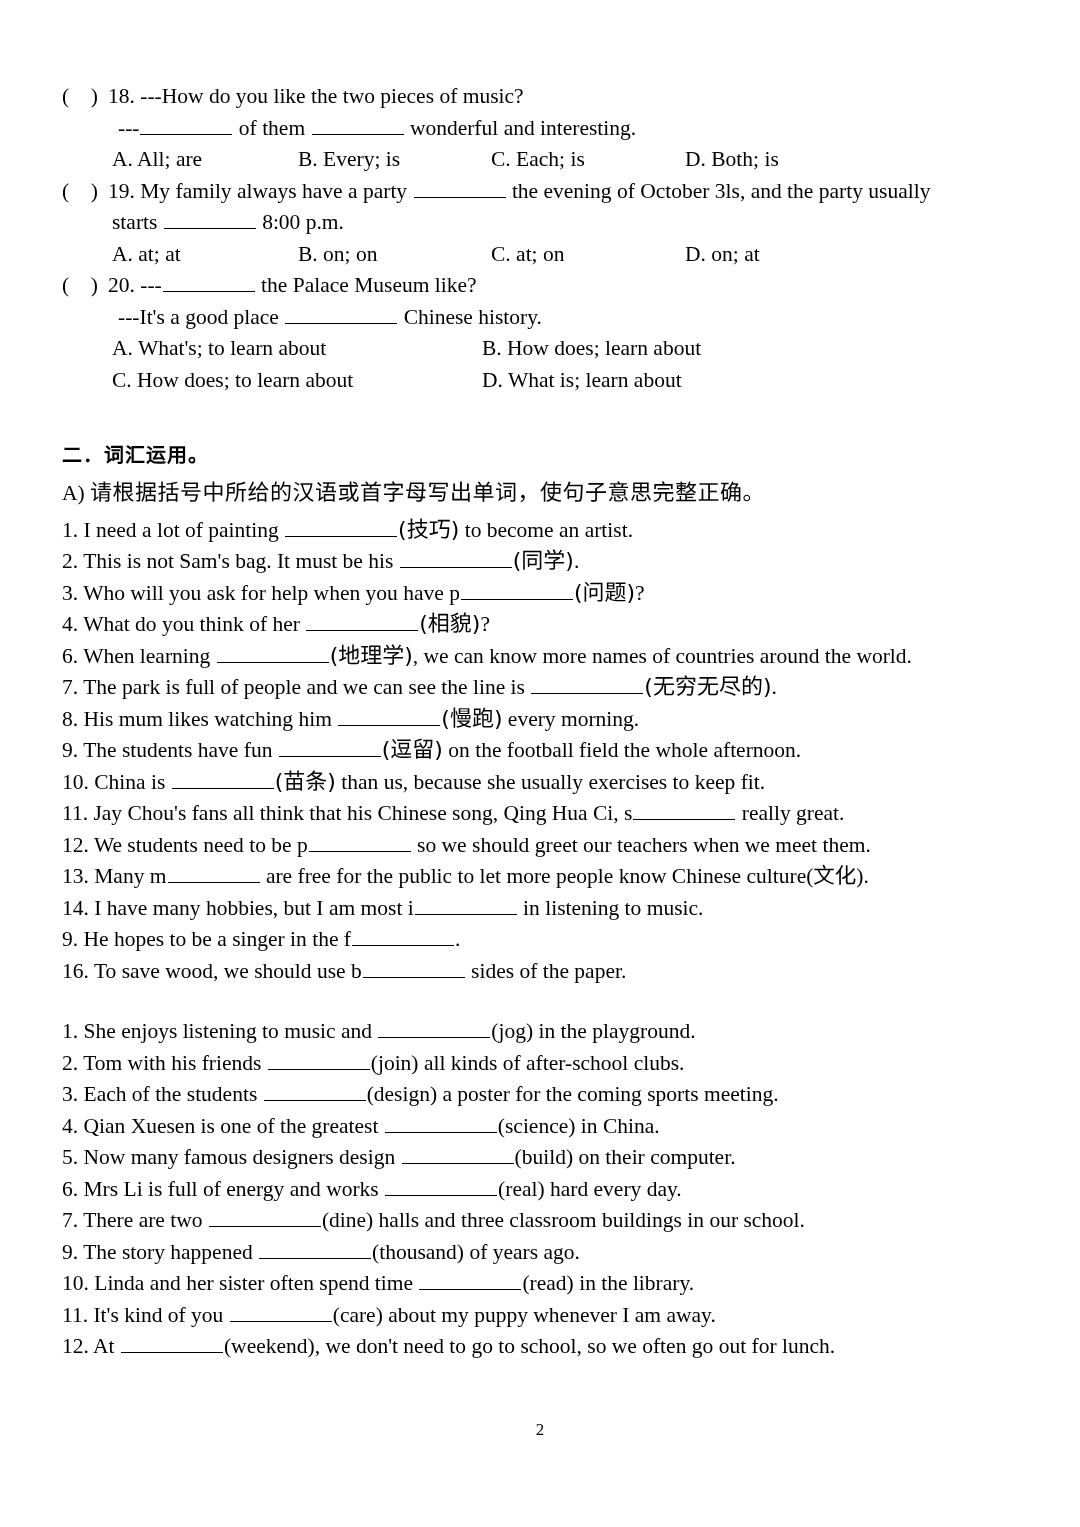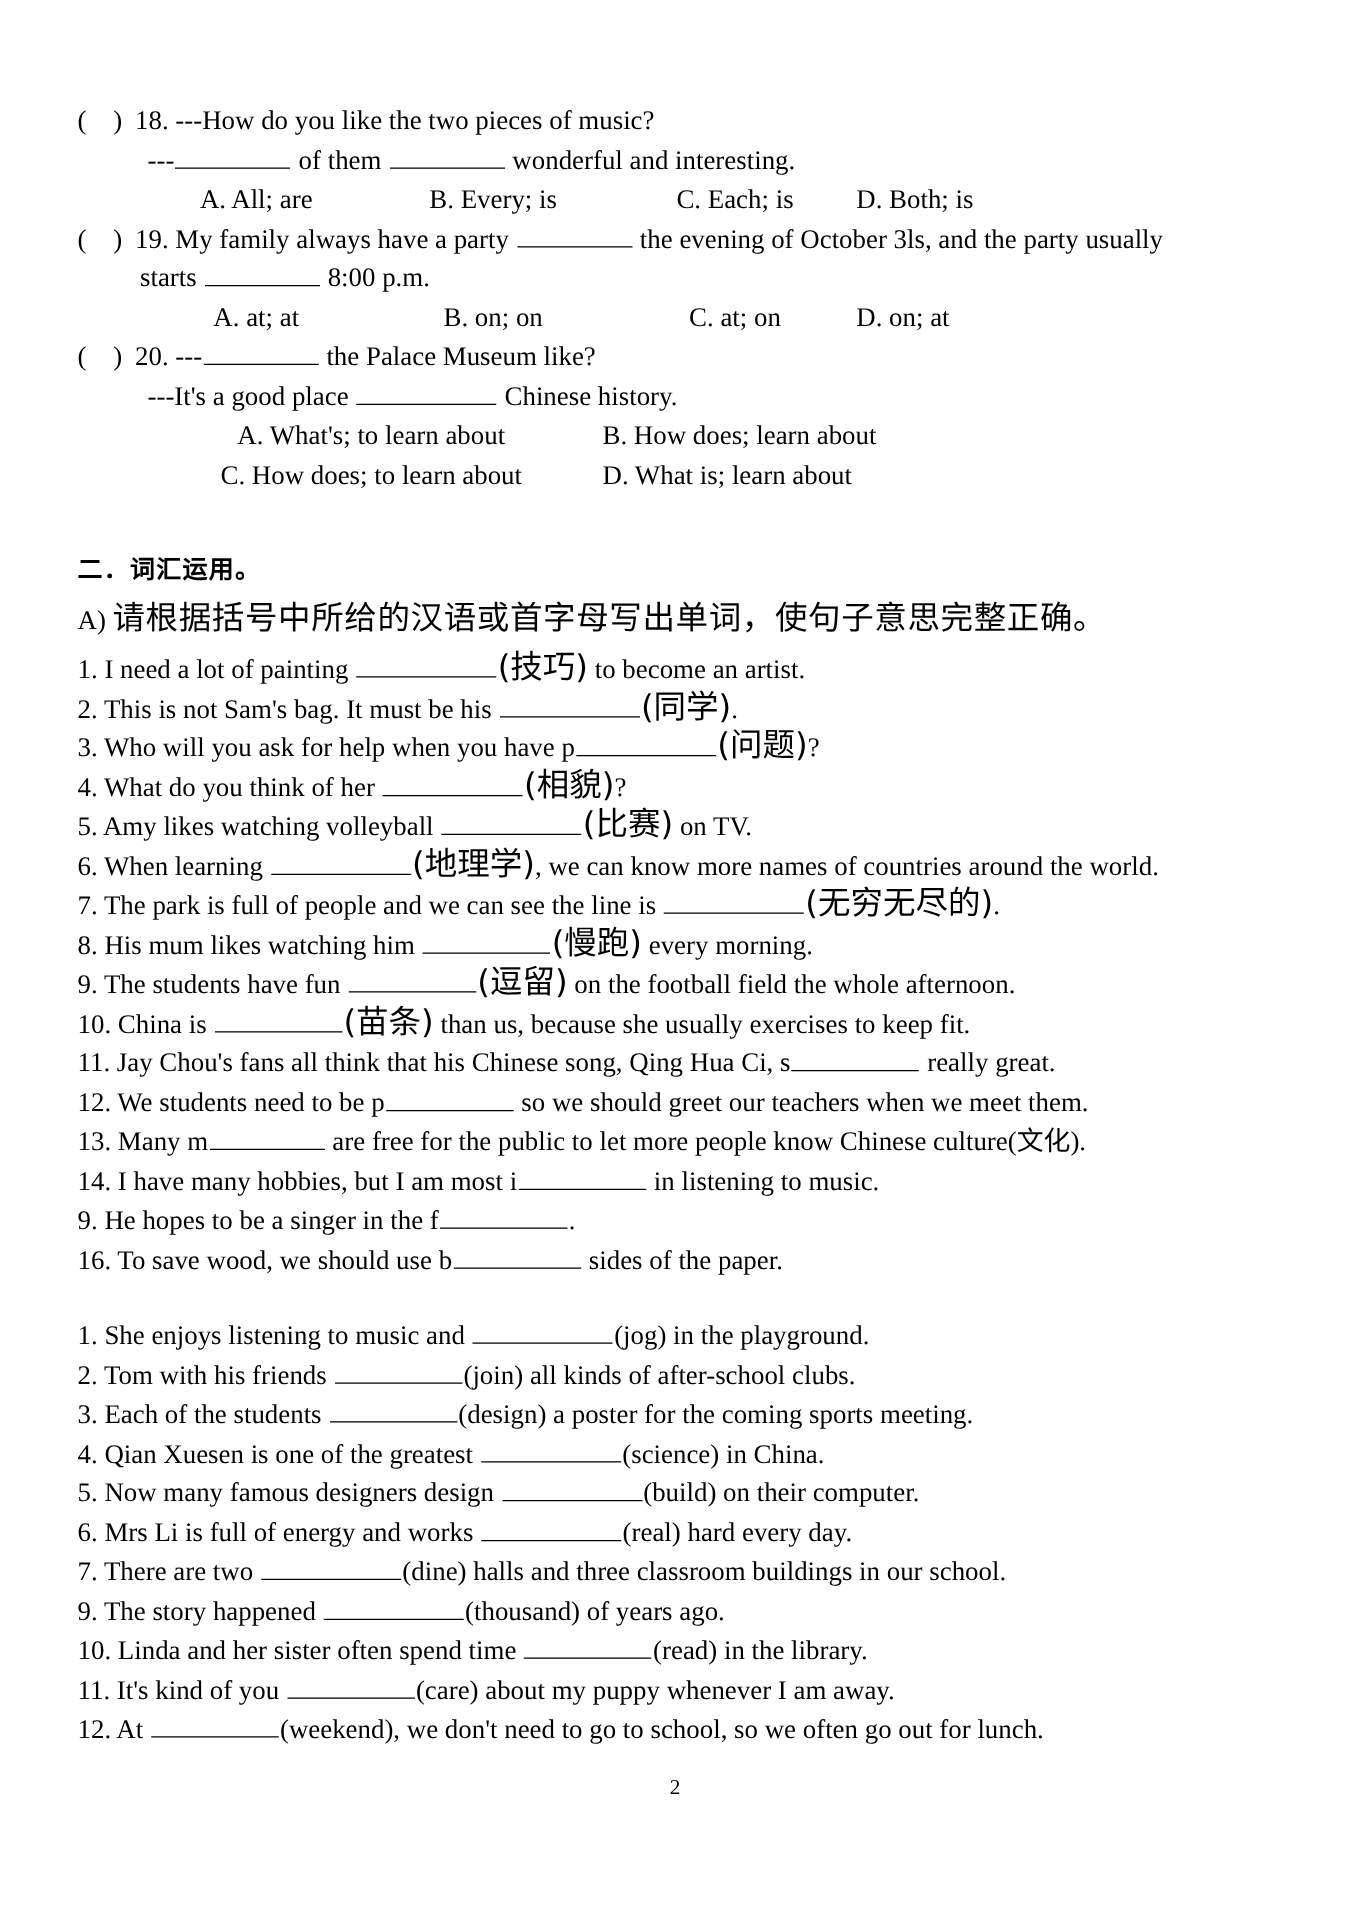--- a/index.html
+++ b/index.html
@@ -16,21 +16,21 @@
     background: #ffffff;
     box-sizing: border-box;
     padding: 78px 62px 0 62px;
     font-family: "Liberation Serif", "DejaVu Serif", serif;
     color: #000000;
     font-size: 21.5px;
     line-height: 1.455;
   }
   .cn {
     font-family: "DejaVu Sans", "Liberation Sans", sans-serif;
-    font-size: 26px;
+    font-size: 22px;
   }
 
   
   .mc-item { margin: 0; }
   .mc-line {
     display: block;
     white-space: nowrap;
     height: 31.5px;
     line-height: 31.5px;
   }
@@ -51,21 +51,21 @@
   .b11 { width: 112px; }
 
   
   .opts {
     display: block;
     height: 31.5px;
     line-height: 31.5px;
     padding-left: 50px;
     white-space: nowrap;
   }
-  .opt { display: inline-block; text-align: center; }
+  .opt { display: inline-block; }
   .opt-a { width: 186px; }
   .opt-b { width: 193px; }
   .opt-c { width: 194px; }
   .opt-d { width: auto; }
   .opts.wide .opt-a { width: 370px; }
   .opts.wide .opt-b { width: auto; }
 
   
   .sec-title {
     font-family: "DejaVu Sans", "Liberation Sans", sans-serif;
@@ -161,21 +161,20 @@
   </div>
 
   <div class="q"><span>1.</span> <span>I need a lot of painting </span><span class="blk b11"></span><span class="cn">(技巧)</span><span> to become an artist.</span></div>
 
   <div class="q"><span>2.</span> <span>This is not Sam's bag. It must be his </span><span class="blk b11"></span><span class="cn">(同学)</span><span>.</span></div>
 
   <div class="q"><span>3.</span> <span>Who will you ask for help when you have p</span><span class="blk b11"></span><span class="cn">(问题)</span><span>?</span></div>
 
   <div class="q"><span>4.</span> <span>What do you think of her </span><span class="blk b11"></span><span class="cn">(相貌)</span><span>?</span></div>
 
-  <div class="q"><span>5.</span> <span>Amy likes watching volleyball </span><span class="blk b11"></span><span class="cn">(比赛)</span><span> on TV.</span></div>
 
   <div class="q"><span>6.</span> <span>When learning </span><span class="blk b11"></span><span class="cn">(地理学)</span><span>, we can know more names of countries around the world.</span></div>
 
   <div class="q"><span>7.</span> <span>The park is full of people and we can see the line is </span><span class="blk b11"></span><span class="cn">(无穷无尽的)</span><span>.</span></div>
 
   <div class="q"><span>8.</span> <span>His mum likes watching him </span><span class="blk b10"></span><span class="cn">(慢跑)</span><span> every morning.</span></div>
 
   <div class="q"><span>9.</span> <span>The students have fun </span><span class="blk b10"></span><span class="cn">(逗留)</span><span> on the football field the whole afternoon.</span></div>
 
   <div class="q"><span>10.</span> <span>China is </span><span class="blk b10"></span><span class="cn">(苗条)</span><span> than us, because she usually exercises to keep fit.</span></div>

